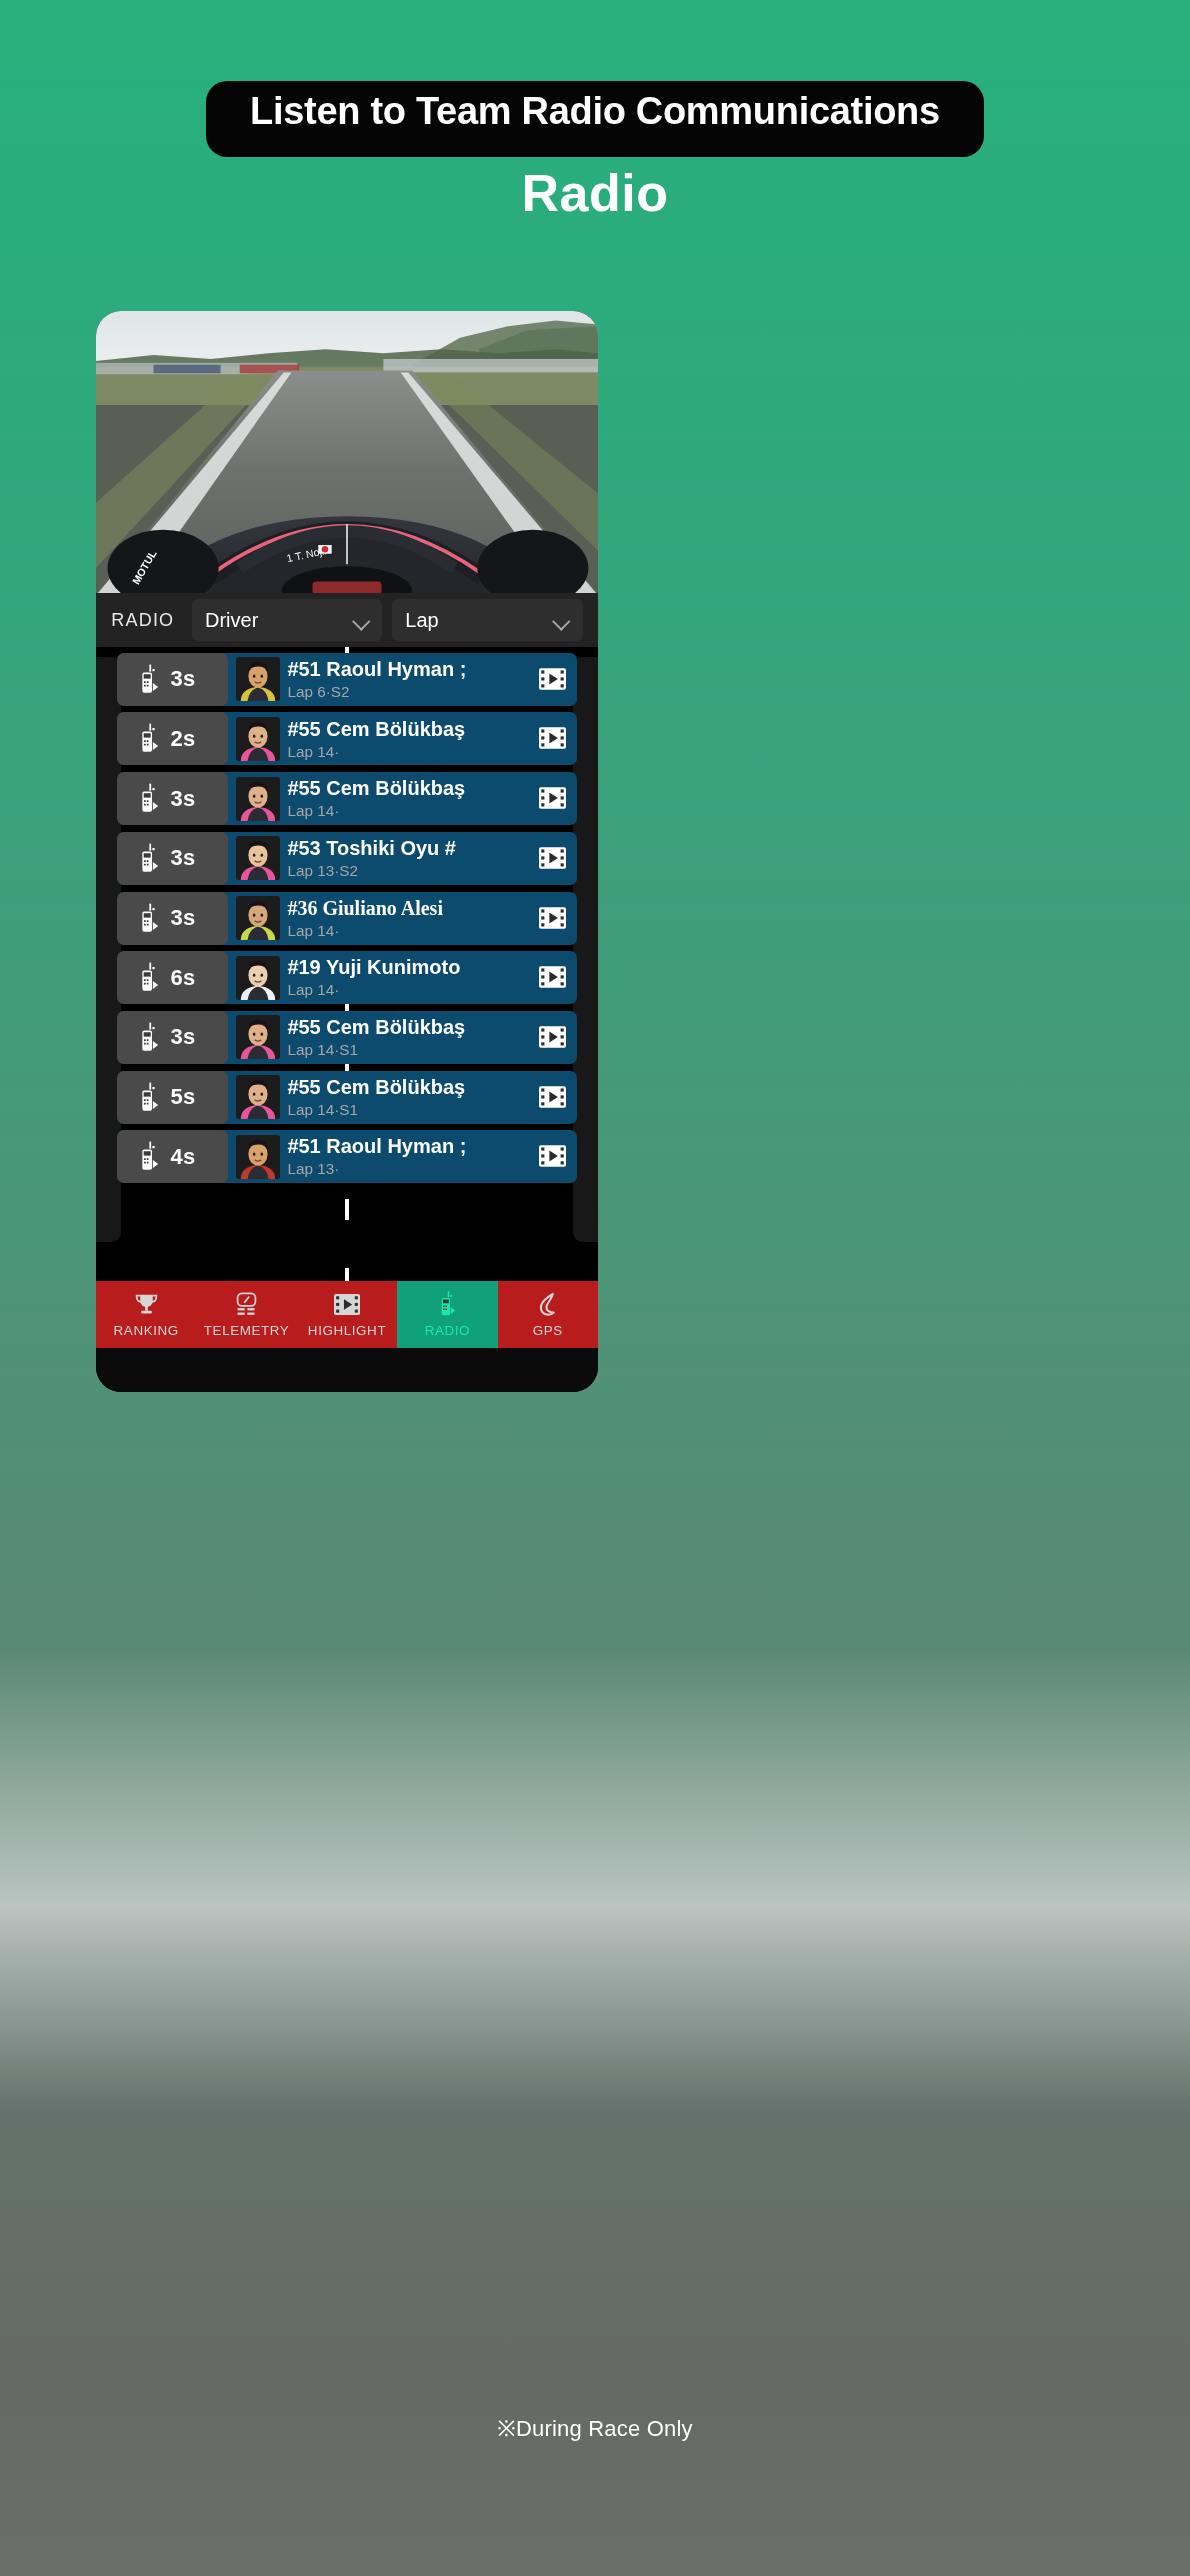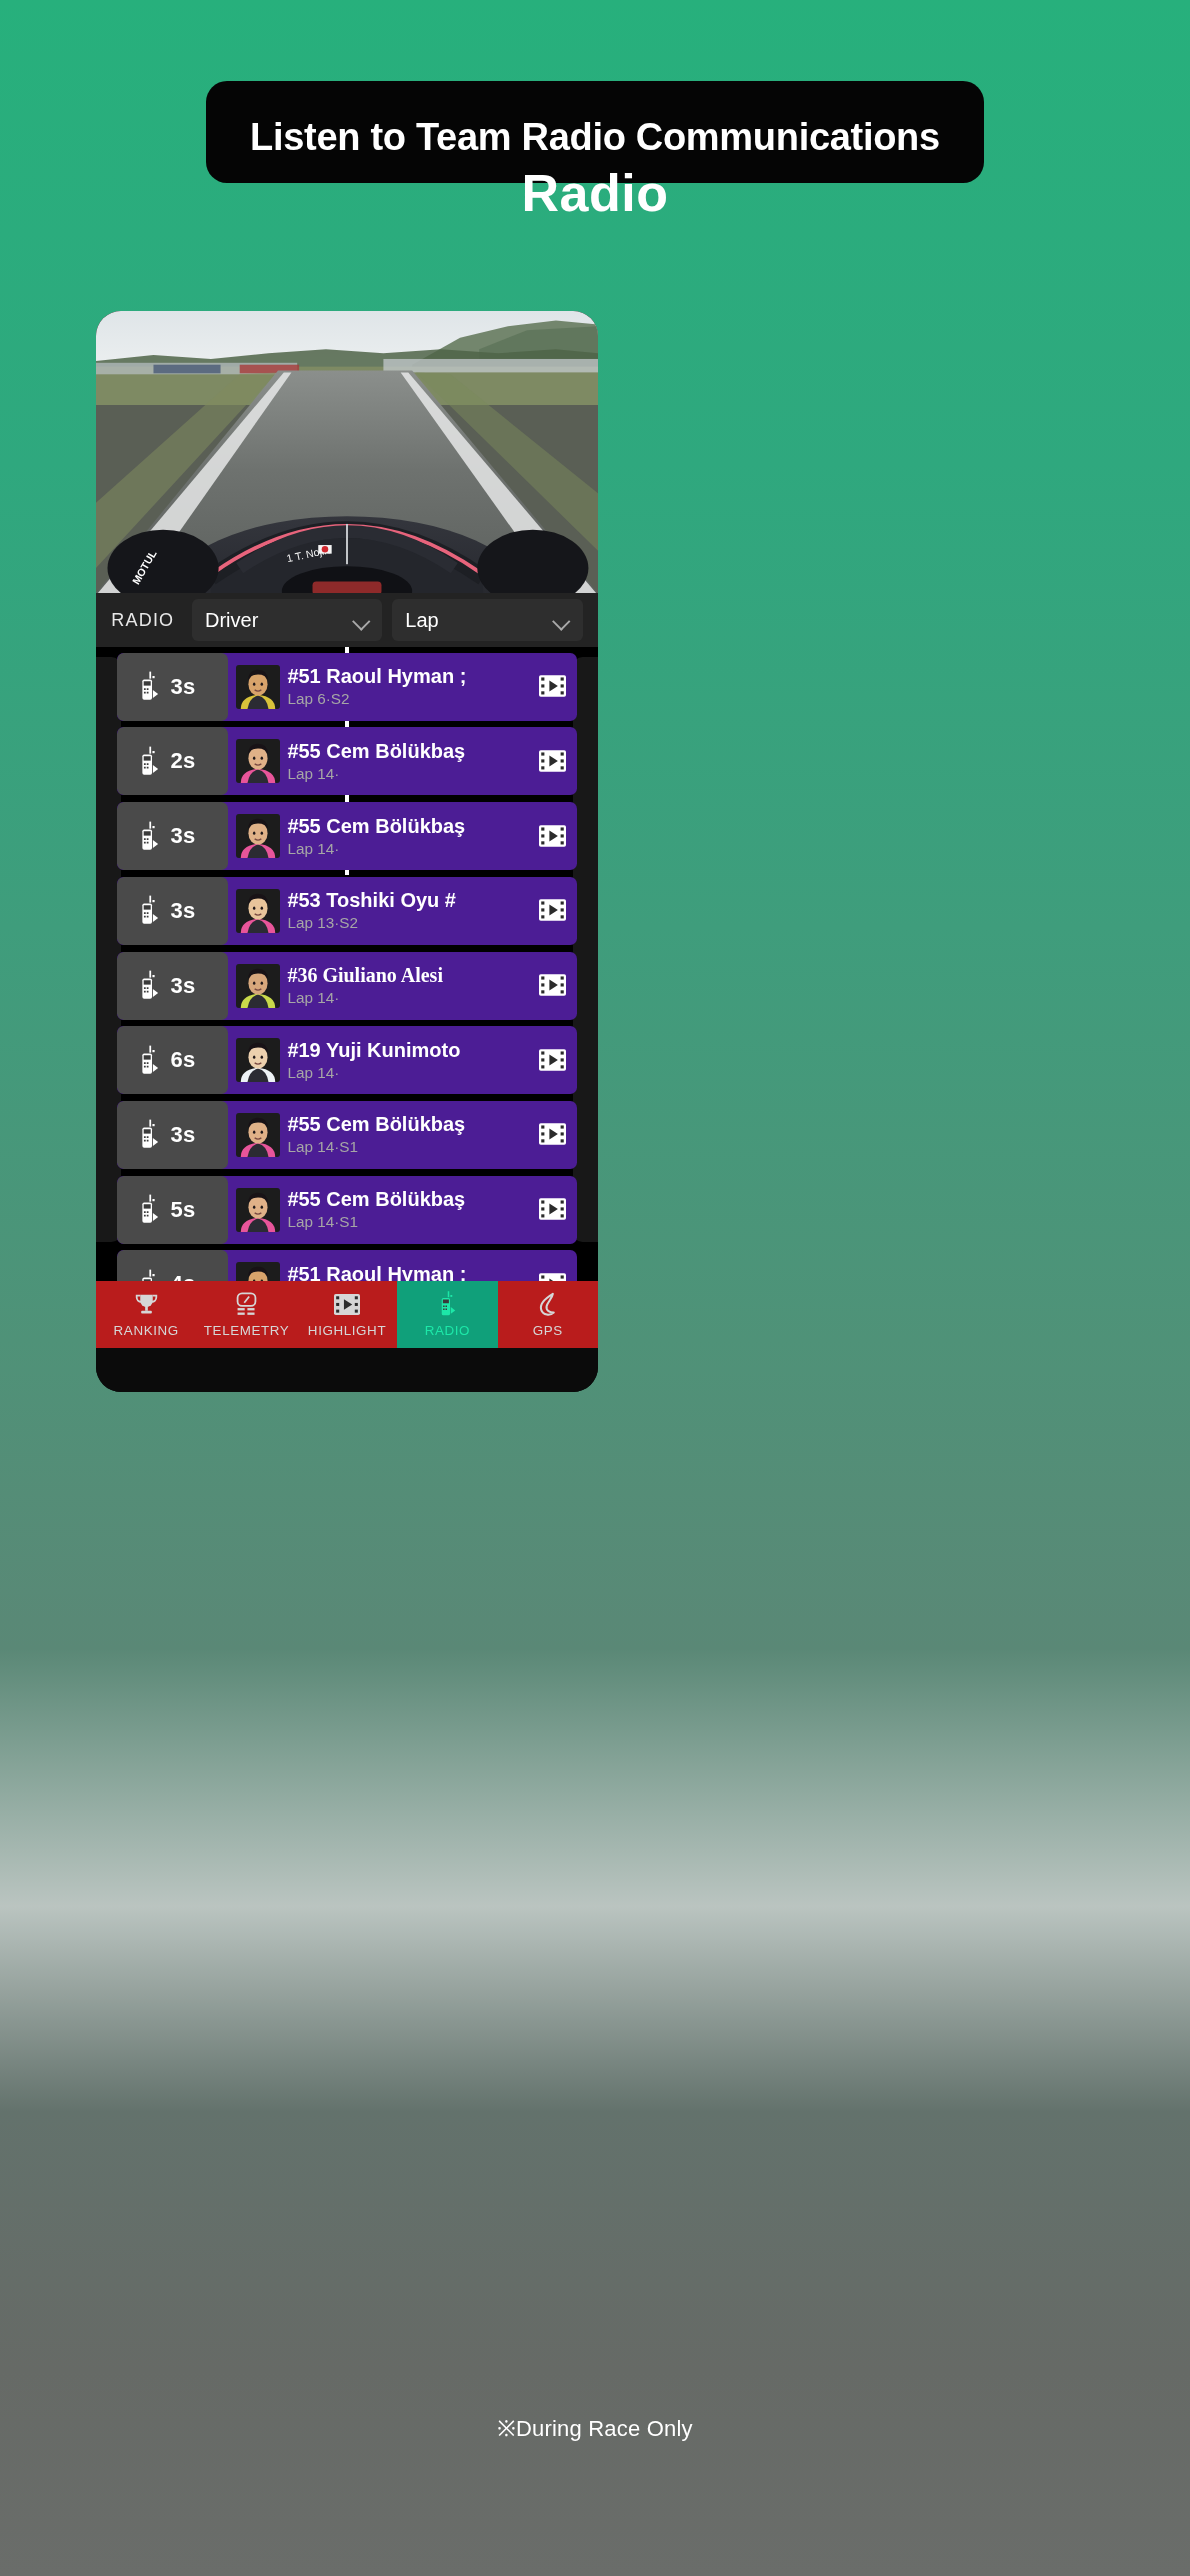--- a/index.html
+++ b/index.html
@@ -30,21 +30,21 @@
     position: absolute;
     top: 81px;
     left: 0;
     width: 100%;
     display: flex;
     justify-content: center;
   }
   .banner {
     background: #050505;
     border-radius: 21px;
-    padding: 37px 44px 25px 44px;
+    padding: 11px 44px 25px 44px;
     display: flex;
     align-items: center;
     justify-content: center;
   }
   .banner-text {
     color: #ffffff;
     font-size: 38px;
     font-weight: bold;
     letter-spacing: -0.3px;
     white-space: nowrap;
@@ -210,24 +210,24 @@
 
   .rows {
     position: relative;
     z-index: 2;
     padding: 0 21px;
     display: flex;
     flex-direction: column;
     gap: 6.7px;
   }
   .row {
-    height: 68px;
+    height: 53px;
     display: flex;
     align-items: stretch;
-    background: #4c1d95;
+    background: #0c4a6e;
     border-radius: 6.7px;
     overflow: hidden;
   }
   .row-left {
     flex: 0 0 111px;
     background: #4a4a4a;
     border-radius: 6.7px;
     display: flex;
     align-items: center;
     gap: 11.5px;

